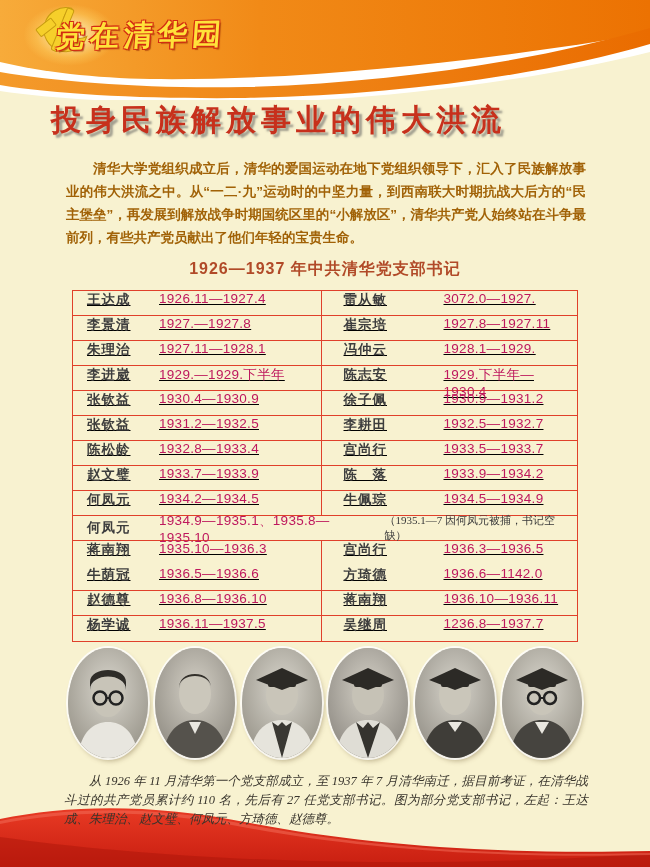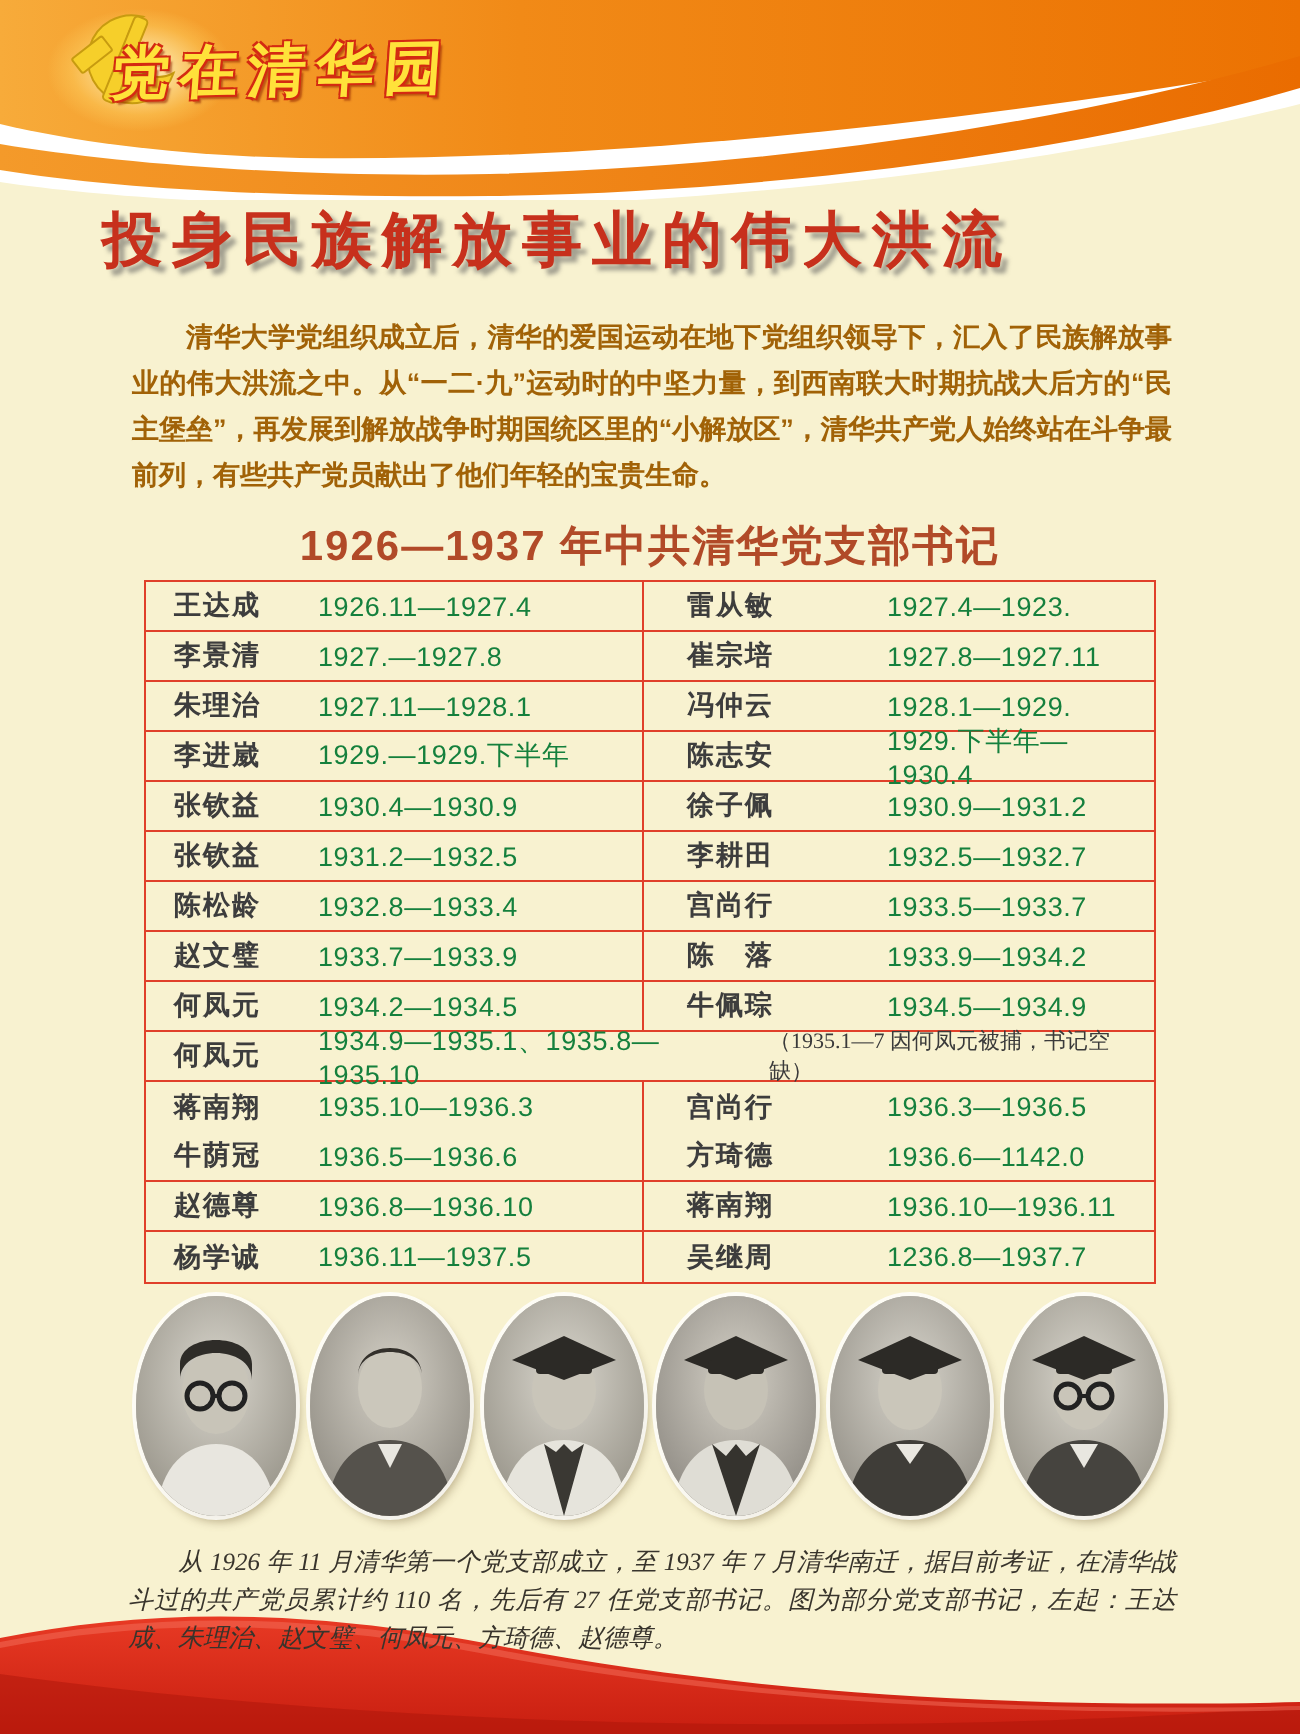--- a/index.html
+++ b/index.html
@@ -21,30 +21,30 @@
   .page-title{position:absolute;top:100px;left:0;width:557px;text-align:center;
     font-family:"Liberation Serif",serif;font-weight:bold;font-size:30px;letter-spacing:5px;
     color:#c7301c;text-shadow:3px 3px 2px rgba(90,90,90,.55);}
 
   
   .intro{position:absolute;left:66px;top:157px;width:520px;font-size:13.5px;line-height:23px;
     color:#a16207;font-weight:600;text-align:justify;text-indent:2em;}
 
   
   .tbl-title{position:absolute;top:259px;left:0;width:650px;text-align:center;
-    font-size:21px;font-weight:bold;color:#b14a28;letter-spacing:1px;}
+    font-size:16px;font-weight:bold;color:#b14a28;letter-spacing:1px;}
   .ptable{position:absolute;left:72px;top:290px;width:506px;border:1px solid #e0402a;box-sizing:border-box;}
   .trow{display:flex;height:25px;border-bottom:1px solid #e0402a;box-sizing:border-box;}
   .trow:last-child{border-bottom:none;}
   .trow.no-sep{border-bottom:none;}
-  .cell{flex:1;display:flex;align-items:center;box-sizing:border-box;}
+  .cell{flex:1;display:flex;box-sizing:border-box;text-decoration:underline;}
   .cell.l{border-right:1px solid #e0402a;padding-left:14px;}
   .cell.r{padding-left:22px;gap:28px;}
   .nm{display:inline-block;min-width:58px;font-weight:bold;color:#3d3d3d;font-size:13.5px;letter-spacing:1px;margin-right:14px;white-space:pre;}
-  .pd{color:#15803d;font-size:13.5px;letter-spacing:.3px;}
+  .pd{color:#be185d;font-size:13.5px;letter-spacing:.3px;}
   .trow.spanrow{padding-left:14px;align-items:center;display:flex;}
   .note{font-size:11px;color:#3a3a3a;margin-left:4px;font-family:"Liberation Serif",serif;}
 
   
   .portraits{position:absolute;left:68px;top:648px;width:514px;display:flex;justify-content:space-between;}
   .portrait{width:80px;height:110px;border-radius:50%;overflow:hidden;background:#b8b4aa;
     box-shadow:0 0 0 2px rgba(255,255,255,.8),2px 3px 5px rgba(120,100,60,.45);}
   .portrait svg{display:block;}
 
   
@@ -94,21 +94,21 @@
   <div class="tbl-title">1926—1937 年中共清华党支部书记</div>
 
   <div class="ptable">
     <div class="trow">
       <div class="cell l">
           <span class="nm">王达成</span>
           <span class="pd">1926.11—1927.4</span>
         </div>
       <div class="cell r">
           <span class="nm">雷从敏</span>
-          <span class="pd">1927.4—1923.</span>
+          <span class="pd">3072.0—1927.</span>
         </div>
     </div>
     <div class="trow">
       <div class="cell l">
           <span class="nm">李景清</span>
           <span class="pd">1927.—1927.8</span>
         </div>
       <div class="cell r">
           <span class="nm">崔宗培</span>
           <span class="pd">1927.8—1927.11</span>

